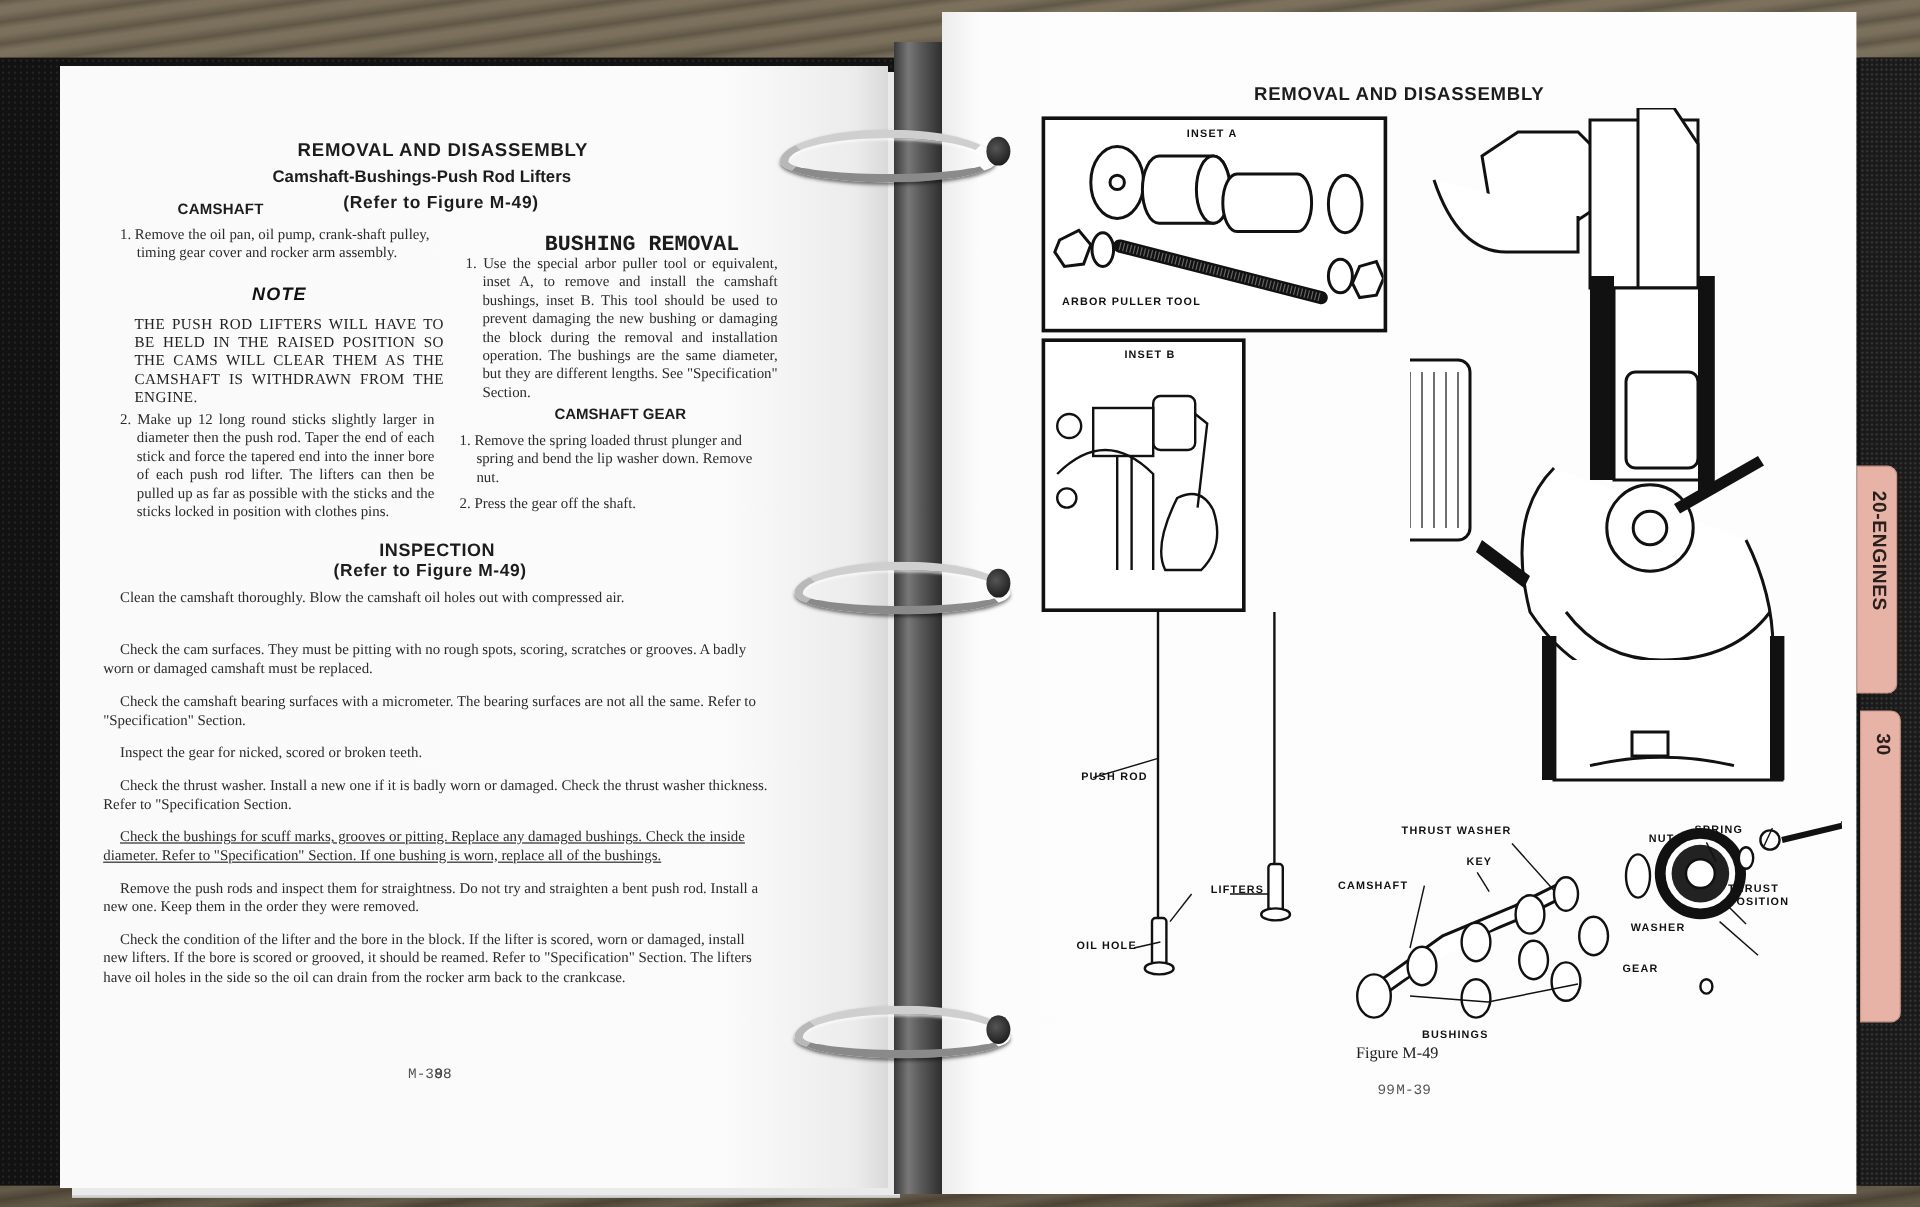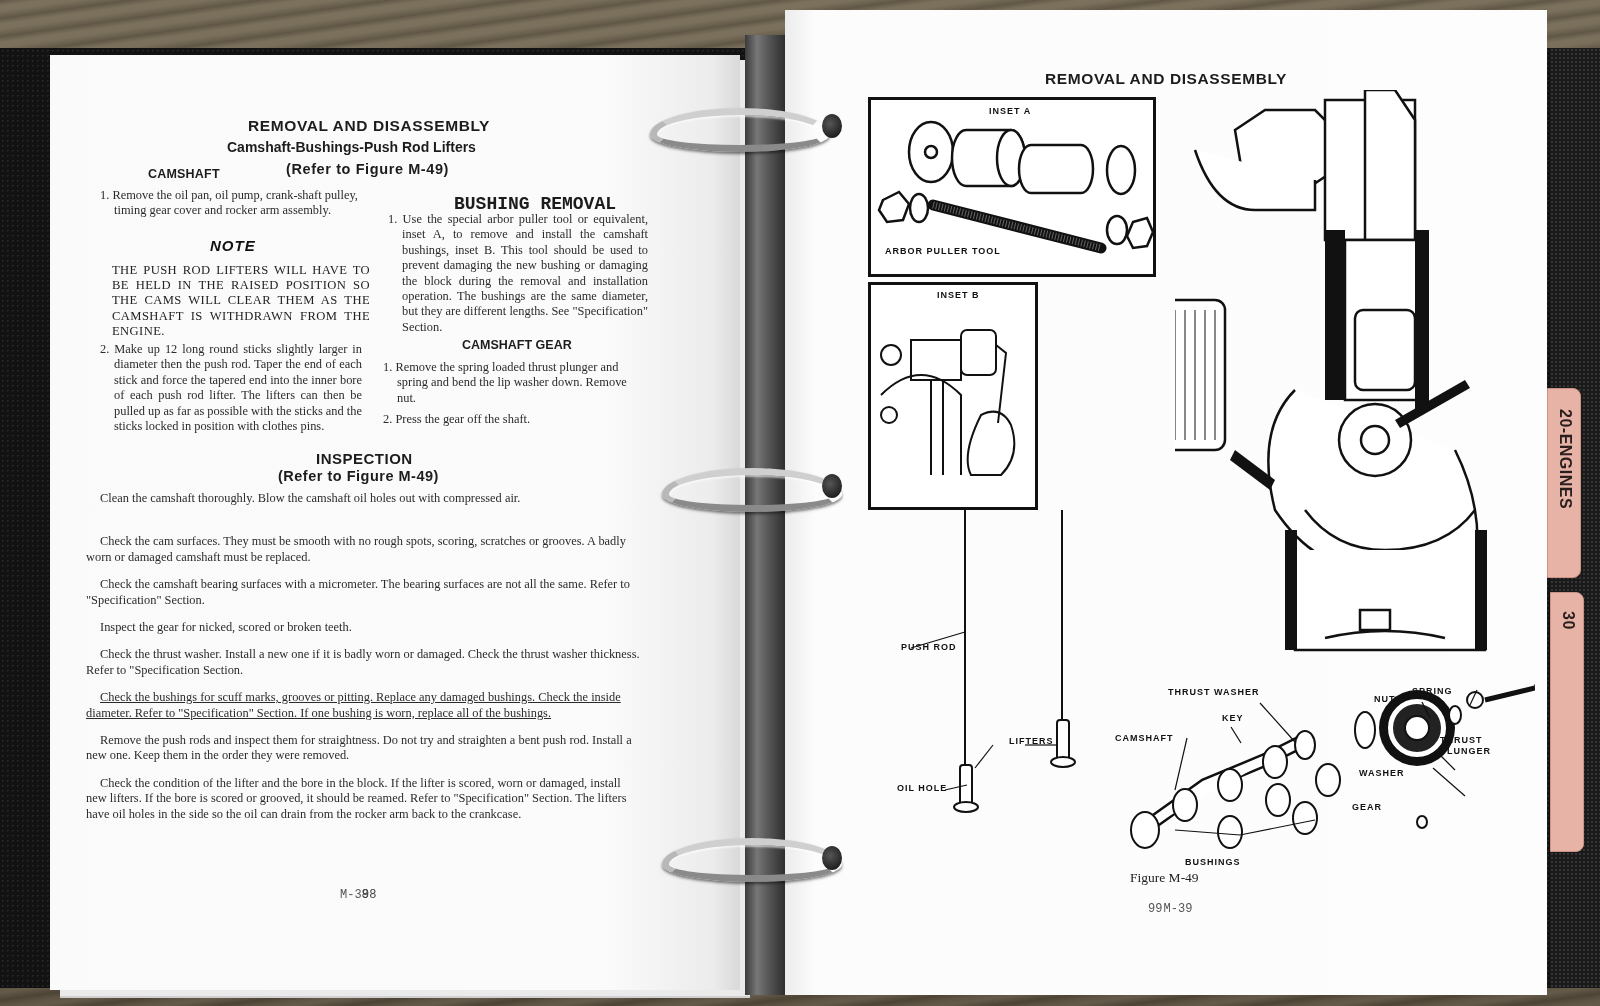--- a/index.html
+++ b/index.html
@@ -127,21 +127,21 @@
 
   <div class="abs sans-h" style="left:412px; top:283px; font-size:12.5px;">CAMSHAFT GEAR</div>
   <div class="abs body-text numbered" style="left:333px; top:305px; width:262px;">1. Remove the spring loaded thrust plunger and spring and bend the lip washer down. Remove nut.</div>
   <div class="abs body-text numbered" style="left:333px; top:357px; width:262px;">2. Press the gear off the shaft.</div>
 
   <div class="abs sans-h" style="left:266px; top:395px; font-size:15px; letter-spacing:0.5px;">INSPECTION</div>
   <div class="abs sans-h" style="left:228px; top:413px; font-size:14.5px; letter-spacing:0.5px;">(Refer to Figure M-49)</div>
 
   <div class="abs" style="left:36px; top:436px; width:556px;">
     <p class="body-text para" style="margin-bottom:28px;">Clean the camshaft thoroughly. Blow the camshaft oil holes out with compressed air.</p>
-    <p class="body-text para" style="margin-bottom:12px;">Check the cam surfaces. They must be smooth with no rough spots, scoring, scratches or grooves. A badly worn or damaged camshaft must be replaced.</p>
+    <p class="body-text para" style="margin-bottom:12px;">Check the cam surfaces. They must be pitting with no rough spots, scoring, scratches or grooves. A badly worn or damaged camshaft must be replaced.</p>
     <p class="body-text para" style="margin-bottom:12px;">Check the camshaft bearing surfaces with a micrometer. The bearing surfaces are not all the same. Refer to "Specification" Section.</p>
     <p class="body-text para" style="margin-bottom:12px;">Inspect the gear for nicked, scored or broken teeth.</p>
     <p class="body-text para" style="margin-bottom:12px;">Check the thrust washer. Install a new one if it is badly worn or damaged. Check the thrust washer thickness. Refer to "Specification Section.</p>
     <p class="body-text para" style="margin-bottom:12px;text-decoration:underline;">Check the bushings for scuff marks, grooves or pitting. Replace any damaged bushings. Check the inside diameter. Refer to "Specification" Section. If one bushing is worn, replace all of the bushings.</p>
     <p class="body-text para" style="margin-bottom:12px;">Remove the push rods and inspect them for straightness. Do not try and straighten a bent push rod. Install a new one. Keep them in the order they were removed.</p>
     <p class="body-text para">Check the condition of the lifter and the bore in the block. If the lifter is scored, worn or damaged, install new lifters. If the bore is scored or grooved, it should be reamed. Refer to "Specification" Section. The lifters have oil holes in the side so the oil can drain from the rocker arm back to the crankcase.</p>
   </div>
 
   <div class="abs page-num" style="left:290px; top:833px;">
     <span>M-38</span>
@@ -274,21 +274,21 @@
   <div class="abs label-sm" style="left:116px; top:632px;">PUSH ROD</div>
   <div class="abs label-sm" style="left:224px; top:726px;">LIFTERS</div>
   <div class="abs label-sm" style="left:112px; top:773px;">OIL HOLE</div>
   <div class="abs label-sm" style="left:330px; top:723px;">CAMSHAFT</div>
   <div class="abs label-sm" style="left:437px; top:703px;">KEY</div>
   <div class="abs label-sm" style="left:383px; top:677px;">THRUST WASHER</div>
   <div class="abs label-sm" style="left:589px; top:684px;">NUT</div>
   <div class="abs label-sm" style="left:627px; top:676px;">SPRING</div>
   <div class="abs label-sm" style="left:655px; top:725px; line-height:11px;">
     <div>THRUST</div>
-    <div>PLUNGER</div>
+    <div>POSITION</div>
   </div>
   <div class="abs label-sm" style="left:574px; top:758px;">WASHER</div>
   <div class="abs label-sm" style="left:567px; top:792px;">GEAR</div>
   <div class="abs label-sm" style="left:400px; top:847px;">BUSHINGS</div>
 
   <div class="abs" style="left:345px; top:860px; font-size:13.5px; color:#222;">Figure M-49</div>
 
   <div class="abs page-num" style="left:363px; top:892px;">
     <span>99</span>
     <span style="margin-left:-6px;">M-39</span>

